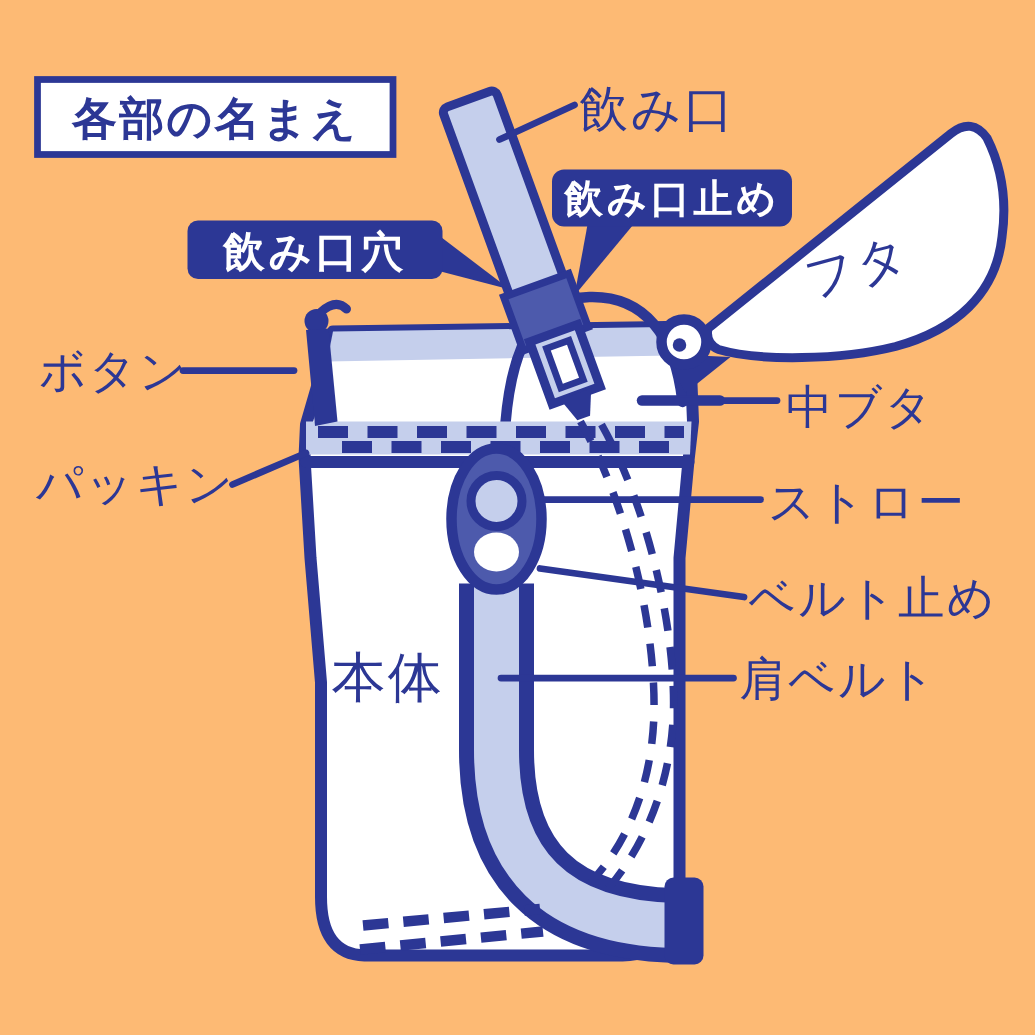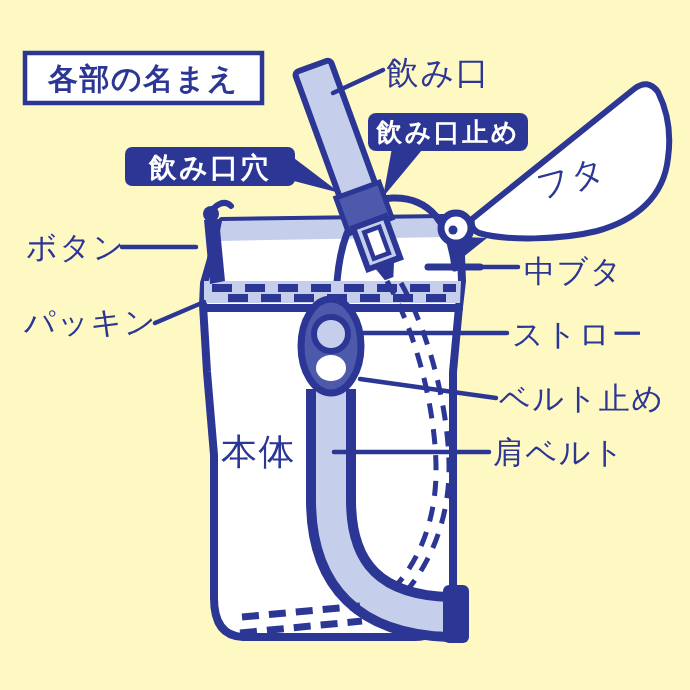--- a/index.html
+++ b/index.html
@@ -1,16 +1,16 @@
 <!DOCTYPE html>
 <html><head>
 <meta charset="utf-8">
 <style>
   html,body{margin:0;padding:0;background:#ffffff;}
-  .page{position:relative;width:690px;height:690px;background:#fef9c3;overflow:hidden;}
+  .page{position:relative;width:690px;height:690px;background:#fdba74;overflow:hidden;}
   svg{display:block;}
   .t{font-family:"DejaVu Sans","Liberation Sans",sans-serif;fill:#2c3795;letter-spacing:1.5px;}
   .t-bold{font-weight:bold;}
   .t-inv{font-family:"DejaVu Sans","Liberation Sans",sans-serif;fill:#ffffff;font-weight:bold;letter-spacing:2.5px;}
   .ink{stroke:#2c3795;}
   .nofill{fill:none;}
 </style>
 </head>
 <body>
 

